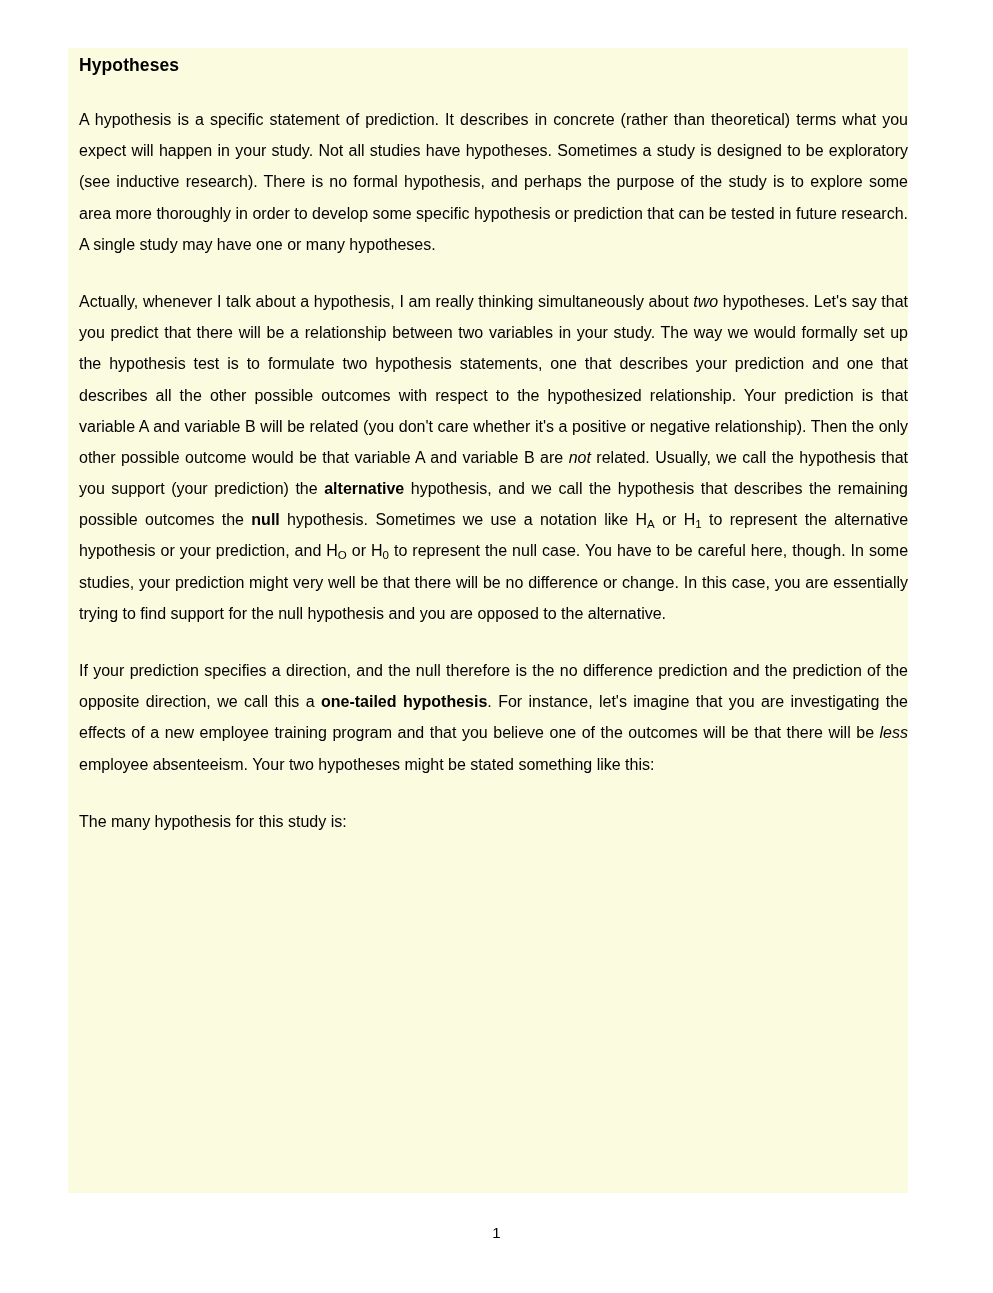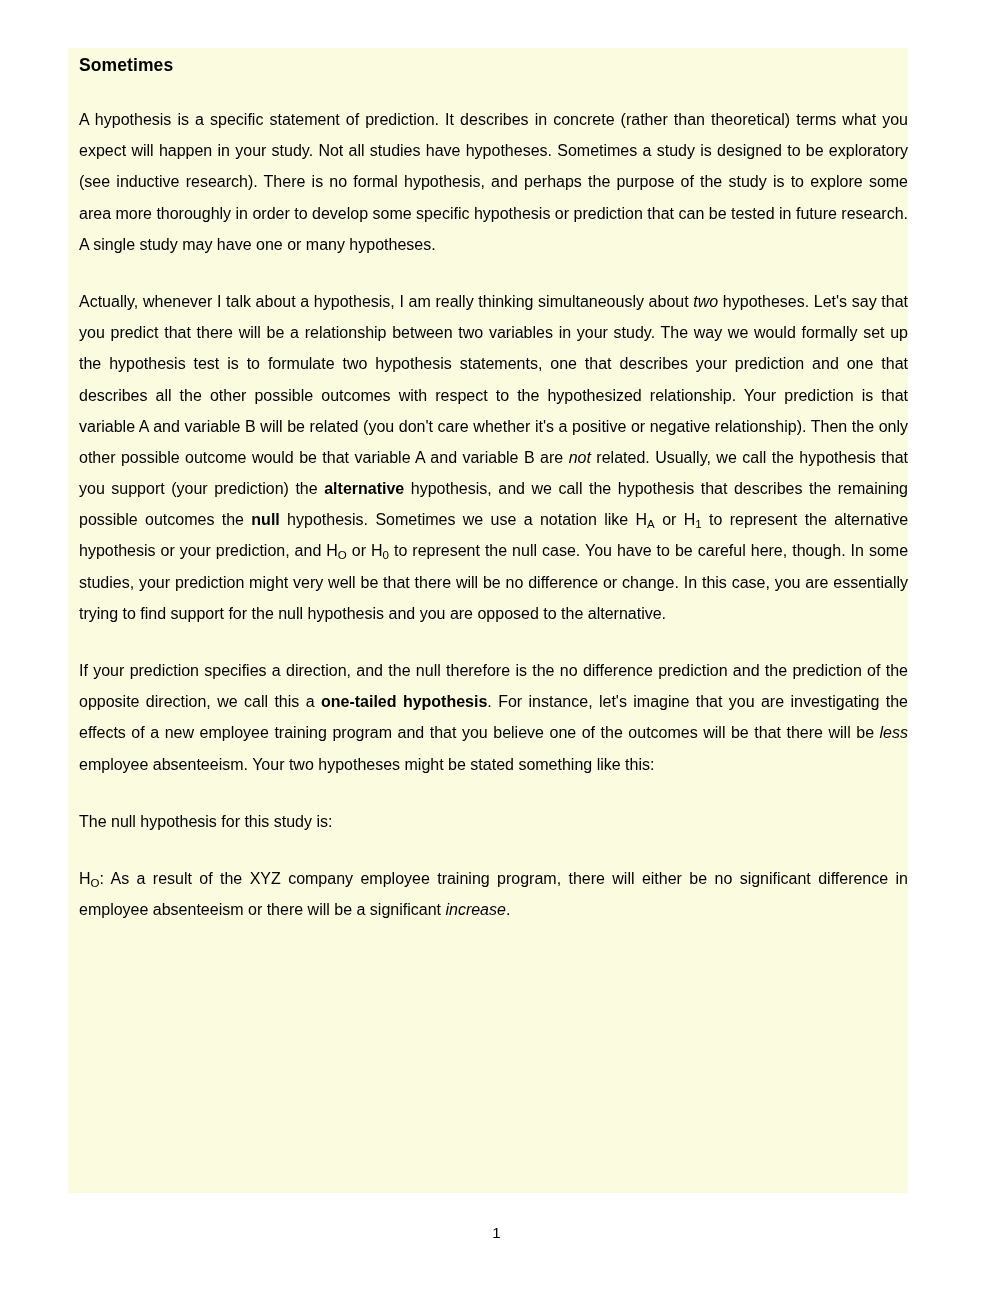--- a/index.html
+++ b/index.html
@@ -67,29 +67,28 @@
 </style>
 </head>
 <body>
 
 <div class="page">
 
   <div class="highlight-band"></div>
 
   <div class="content">
 
-    <h1 class="doc-title">Sometimes</h1>
+    <h1 class="doc-title">Hypotheses</h1>
 
     <p class="para"><span>A hypothesis is a specific statement of prediction. It describes in concrete (rather than theoretical) terms what you expect will happen in your study. Not all studies have hypotheses. Sometimes a study is designed to be exploratory (see inductive research). There is no formal hypothesis, and perhaps the purpose of the study is to explore some area more thoroughly in order to develop some specific hypothesis or prediction that can be tested in future research. A single study may have one or many hypotheses.</span></p>
 
     <p class="para"><span>Actually, whenever I talk about a hypothesis, I am really thinking simultaneously about </span><span class="it">two</span><span> hypotheses. Let's say that you predict that there will be a relationship between two variables in your study. The way we would formally set up the hypothesis test is to formulate two hypothesis statements, one that describes your prediction and one that describes all the other possible outcomes with respect to the hypothesized relationship. Your prediction is that variable A and variable B will be related (you don't care whether it's a positive or negative relationship). Then the only other possible outcome would be that variable A and variable B are </span><span class="it">not</span><span> related. Usually, we call the hypothesis that you support (your prediction) the </span><span class="bi">alternative</span><span> hypothesis, and we call the hypothesis that describes the remaining possible outcomes the </span><span class="bi">null</span><span> hypothesis. Sometimes we use a notation like H</span><sub>A</sub><span> or H</span><sub>1</sub><span> to represent the alternative hypothesis or your prediction, and H</span><sub>O</sub><span> or H</span><sub>0</sub><span> to represent the null case. You have to be careful here, though. In some studies, your prediction might very well be that there will be no difference or change. In this case, you are essentially trying to find support for the null hypothesis and you are opposed to the alternative.</span></p>
 
     <p class="para"><span>If your prediction specifies a direction, and the null therefore is the no difference prediction and the prediction of the opposite direction, we call this a </span><span class="bi">one-tailed hypothesis</span><span>. For instance, let's imagine that you are investigating the effects of a new employee training program and that you believe one of the outcomes will be that there will be </span><span class="it">less</span><span> employee absenteeism. Your two hypotheses might be stated something like this:</span></p>
 
-    <p class="para"><span>The null hypothesis for this study is:</span></p>
+    <p class="para"><span>The many hypothesis for this study is:</span></p>
 
-    <p class="para last"><span>H</span><sub>O</sub><span>: As a result of the XYZ company employee training program, there will either be no significant difference in employee absenteeism or there will be a significant </span><span class="it">increase</span><span>.</span></p>
 
   </div>
 
   <div class="page-number">1</div>
 
 </div>
 
 </body></html>

